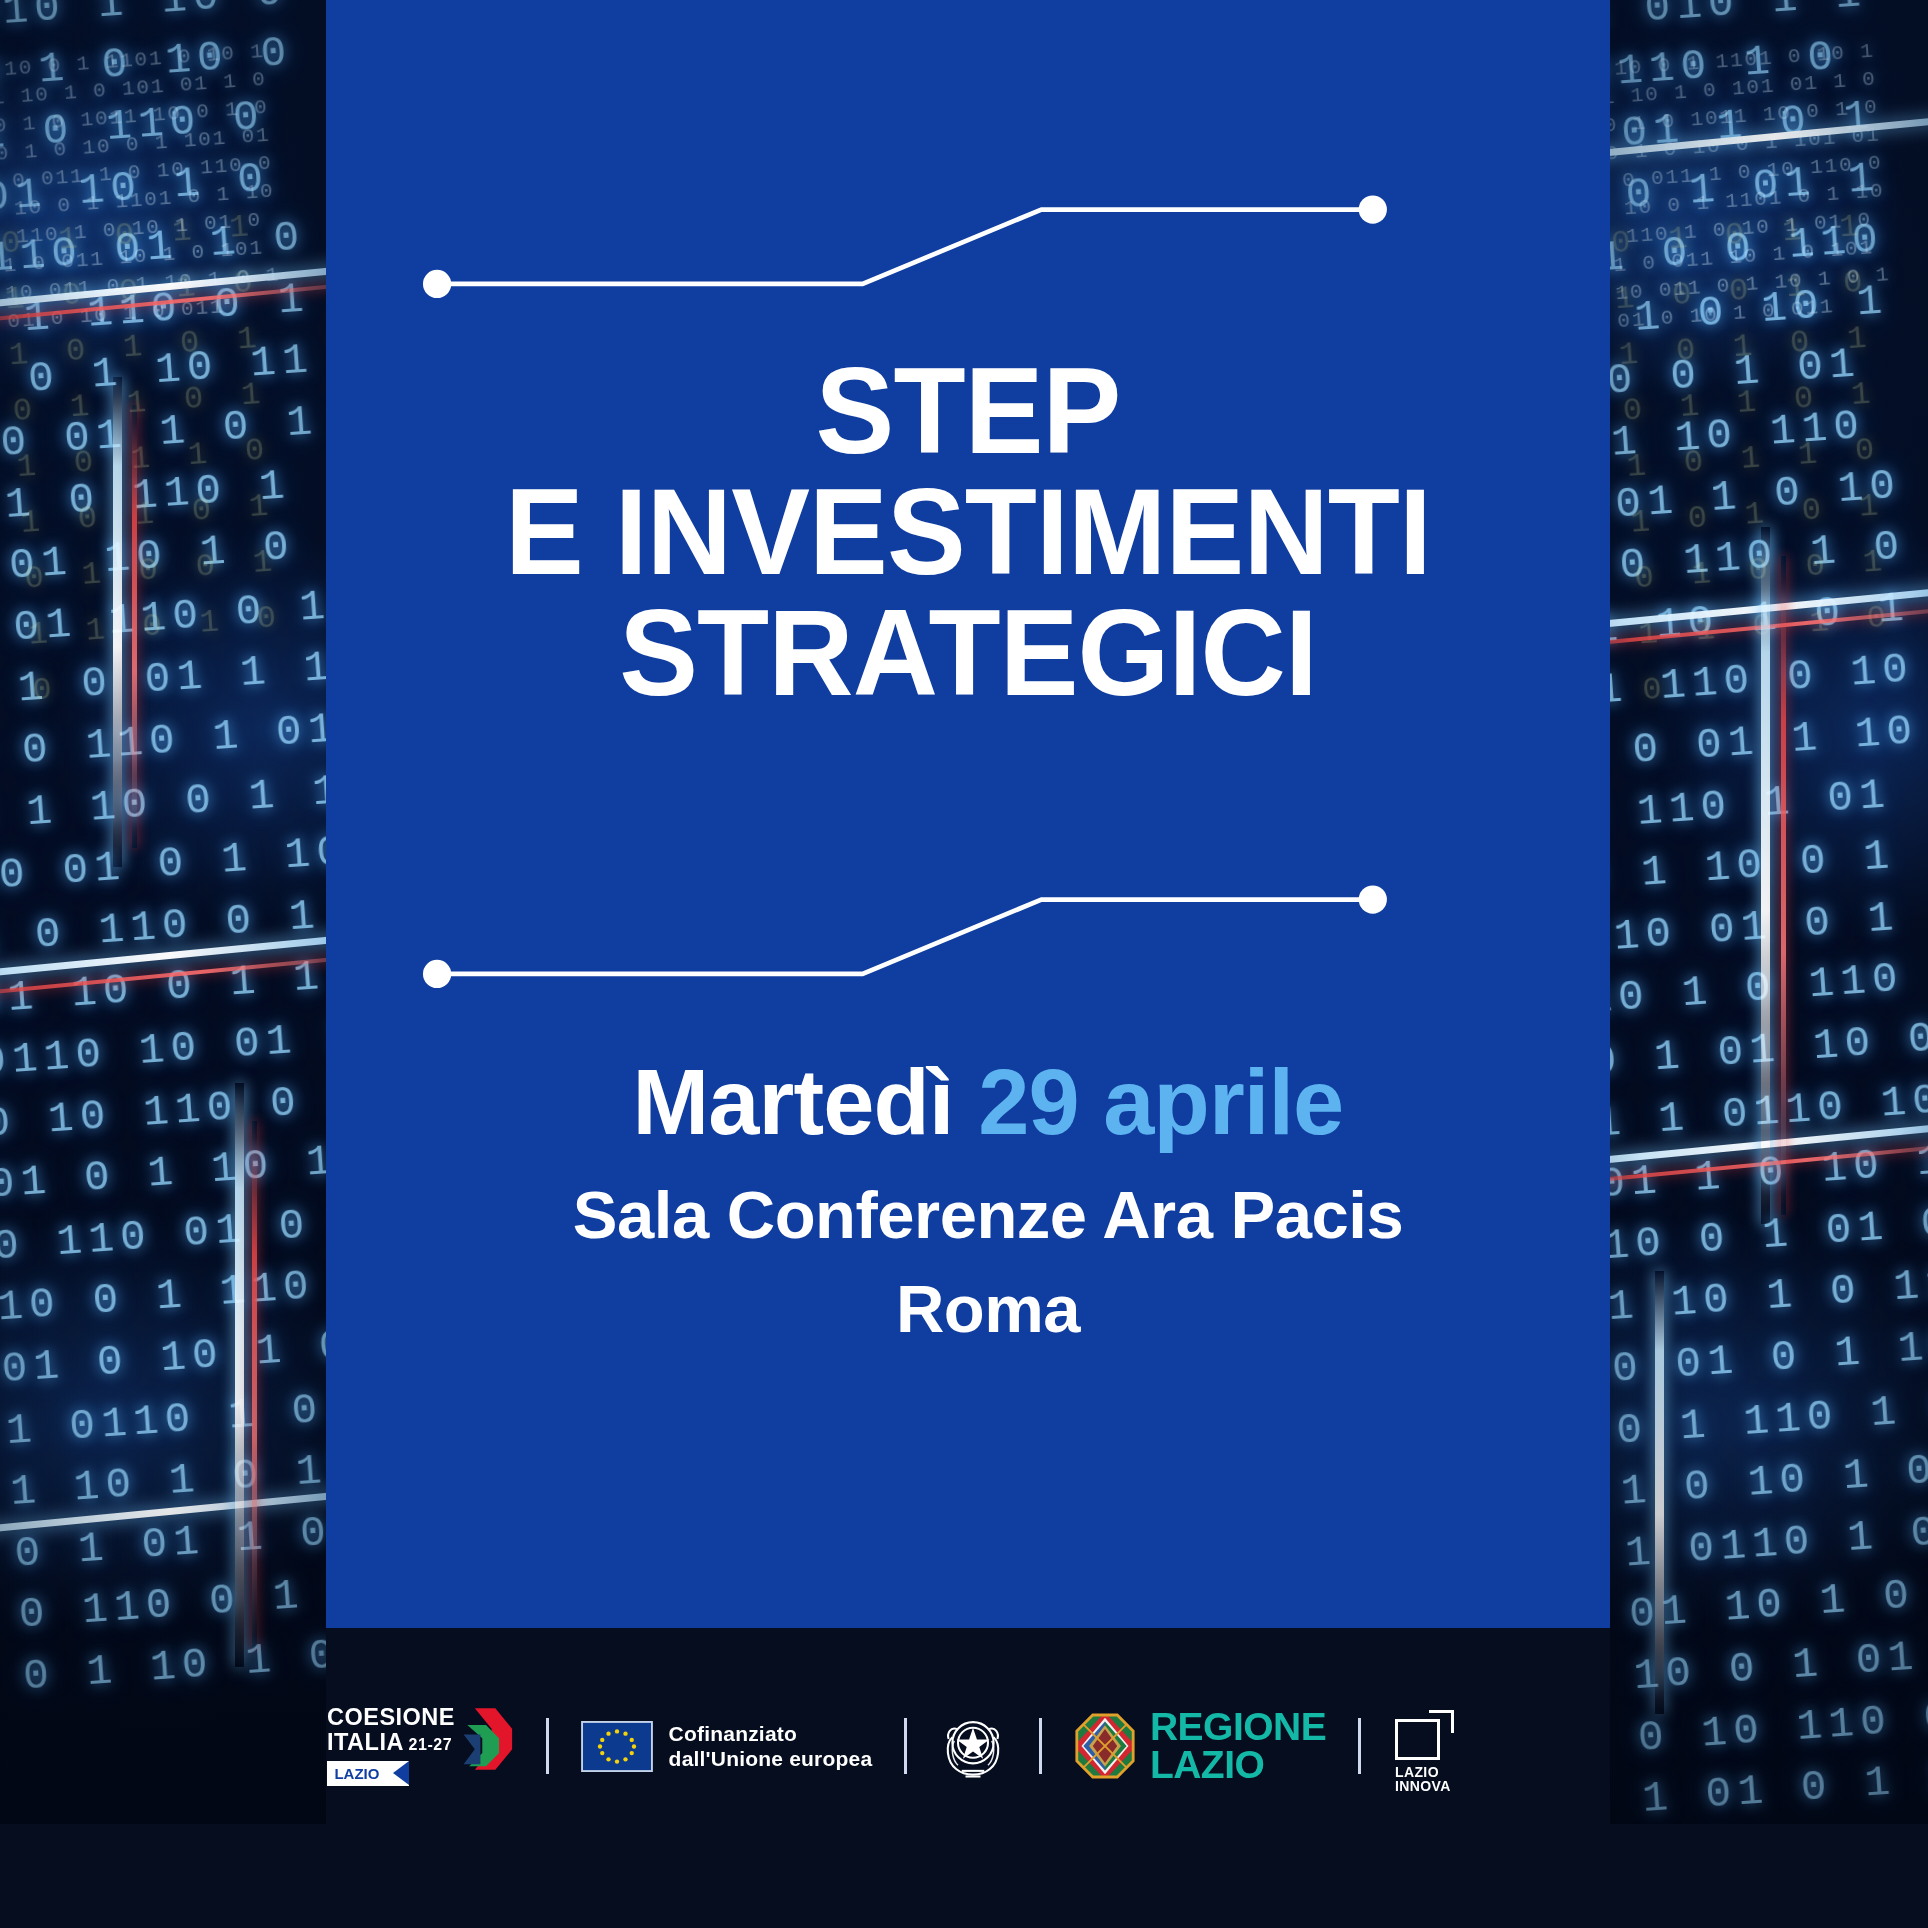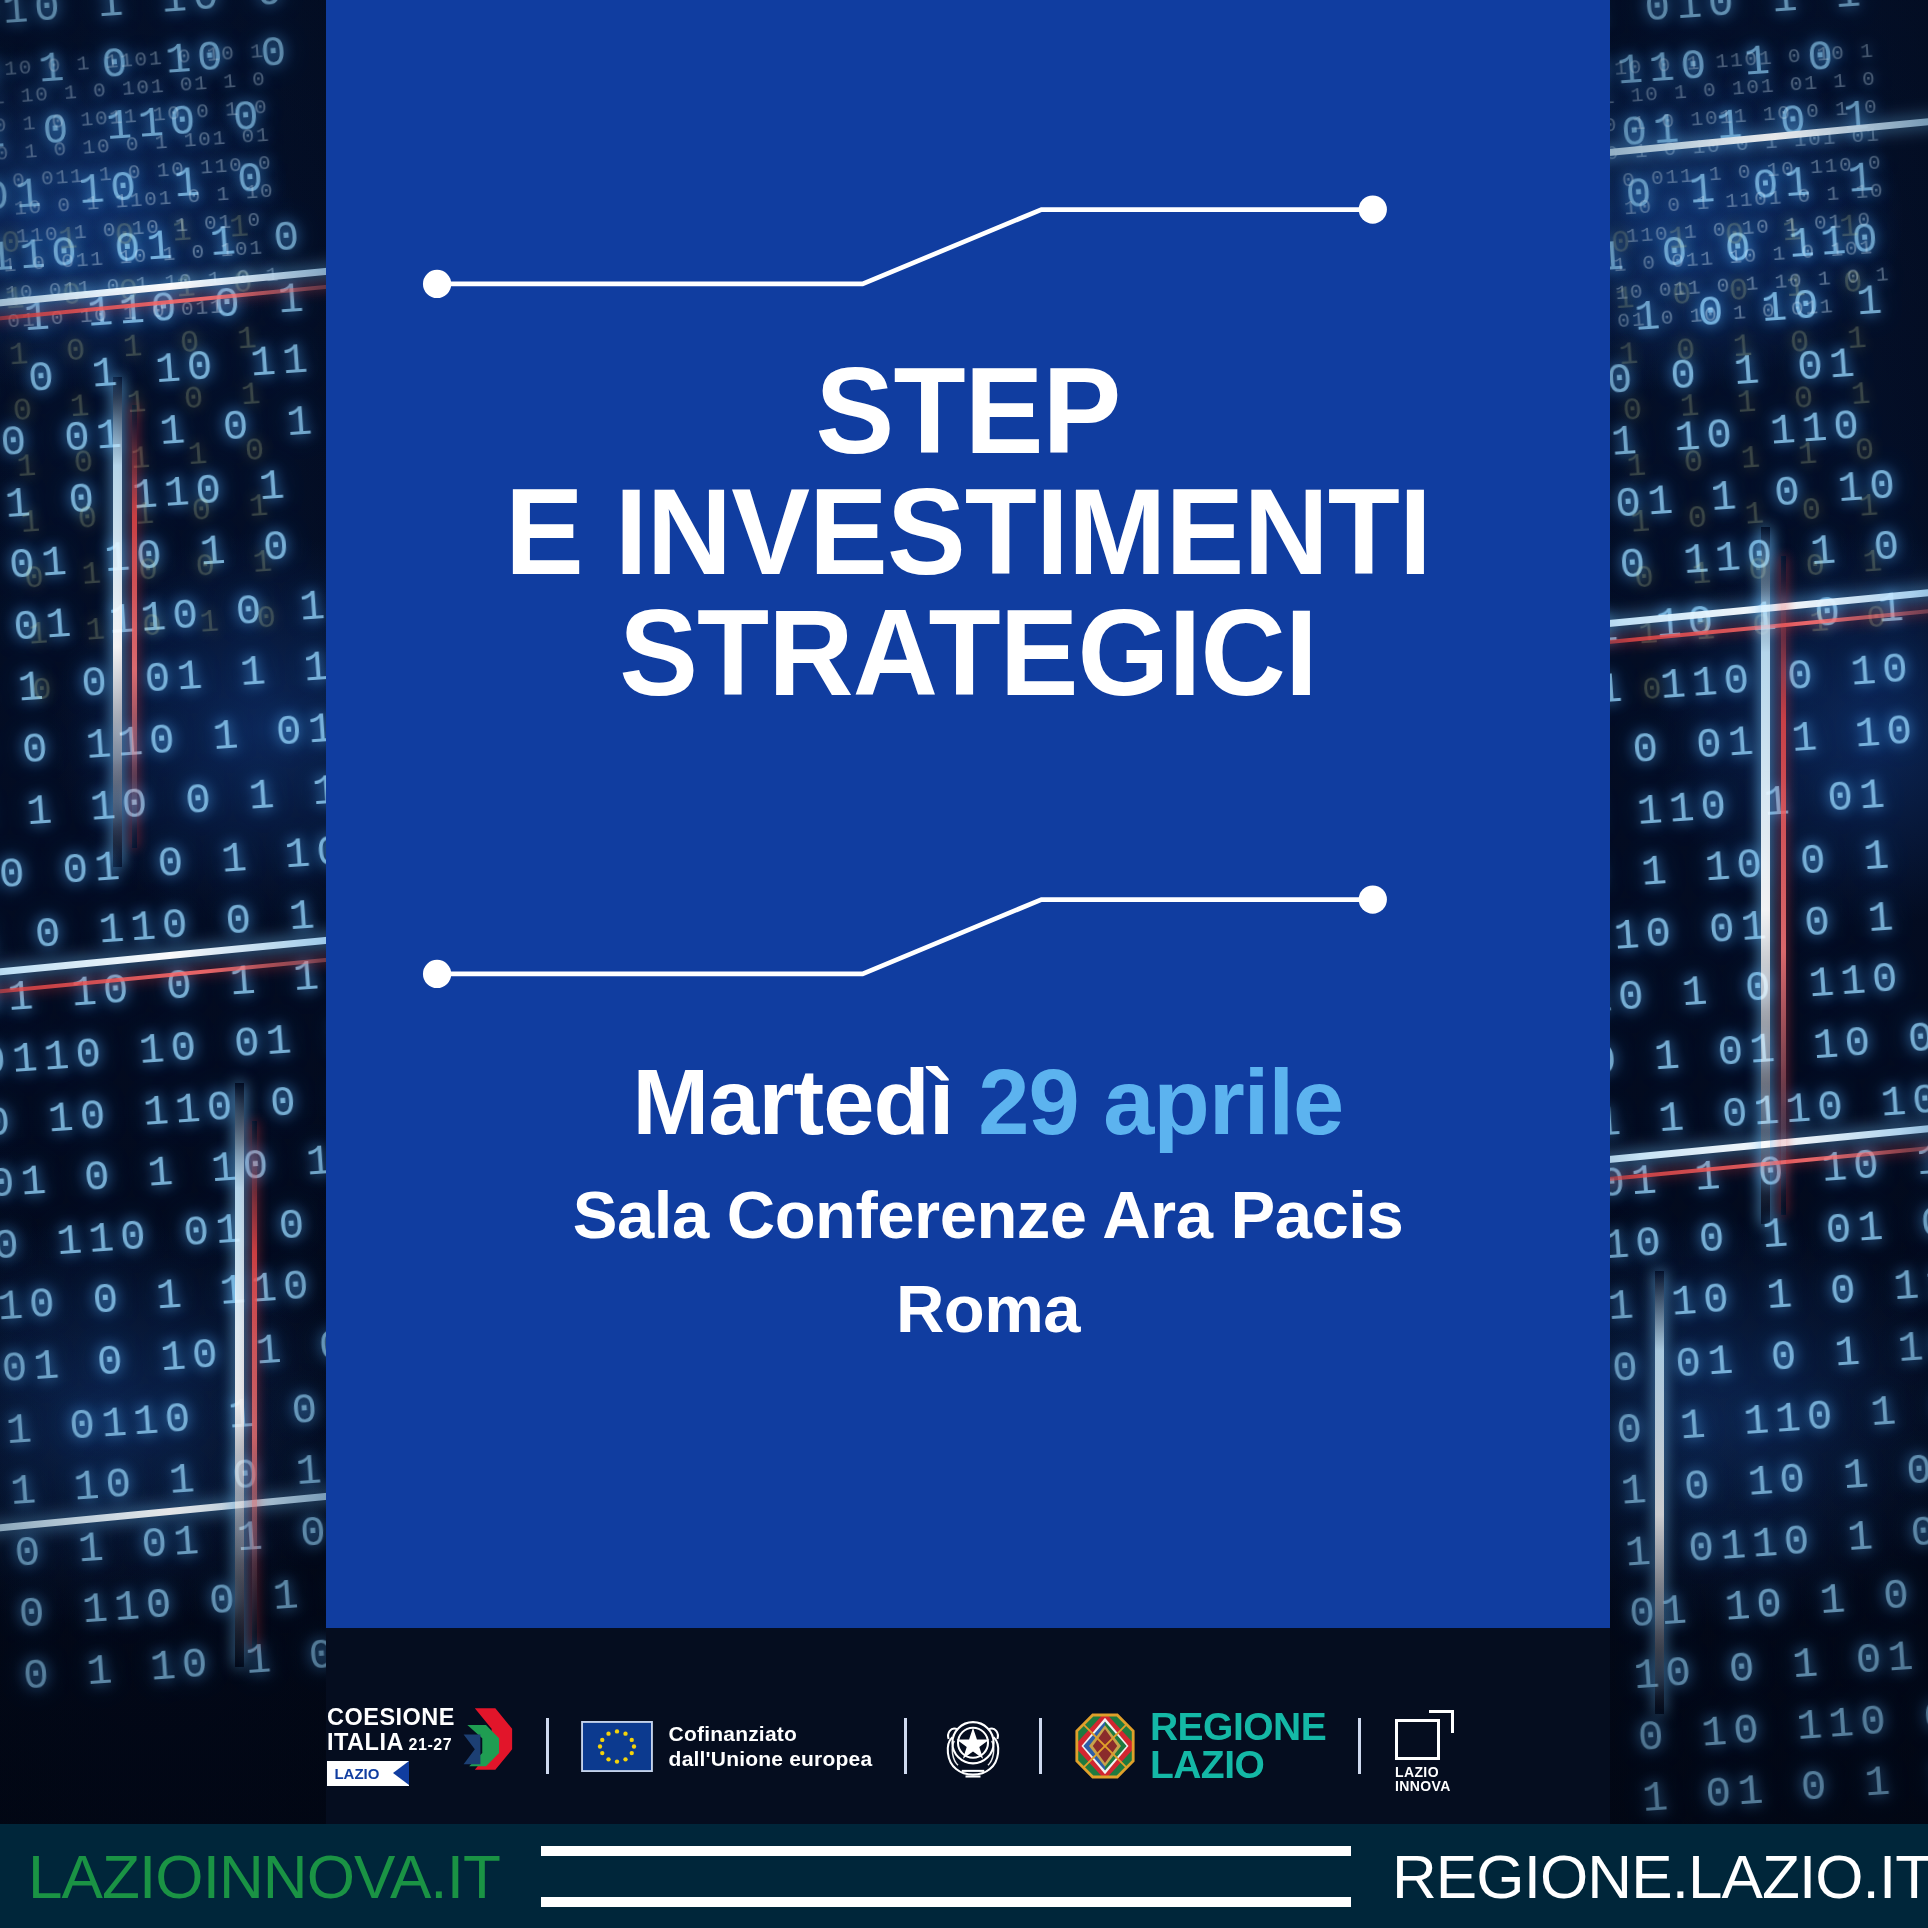--- a/index.html
+++ b/index.html
@@ -427,23 +427,15 @@
         <span class="li-sq"></span>
         <span class="li-corner"></span>
         <span class="li-txt">
           <span style="display:block">LAZIO</span>
           <span style="display:block">INNOVA</span>
         </span>
       </div>
     </div>
   </div>
 
-  <div class="footer">
-    <div class="footer-left">LAZIOINNOVA.IT</div>
-    <div class="footer-rules">
-      <div></div>
-      <div></div>
-    </div>
-    <div class="footer-right">REGIONE.LAZIO.IT</div>
-  </div>
 
 </div>
 
 
 </body></html>

